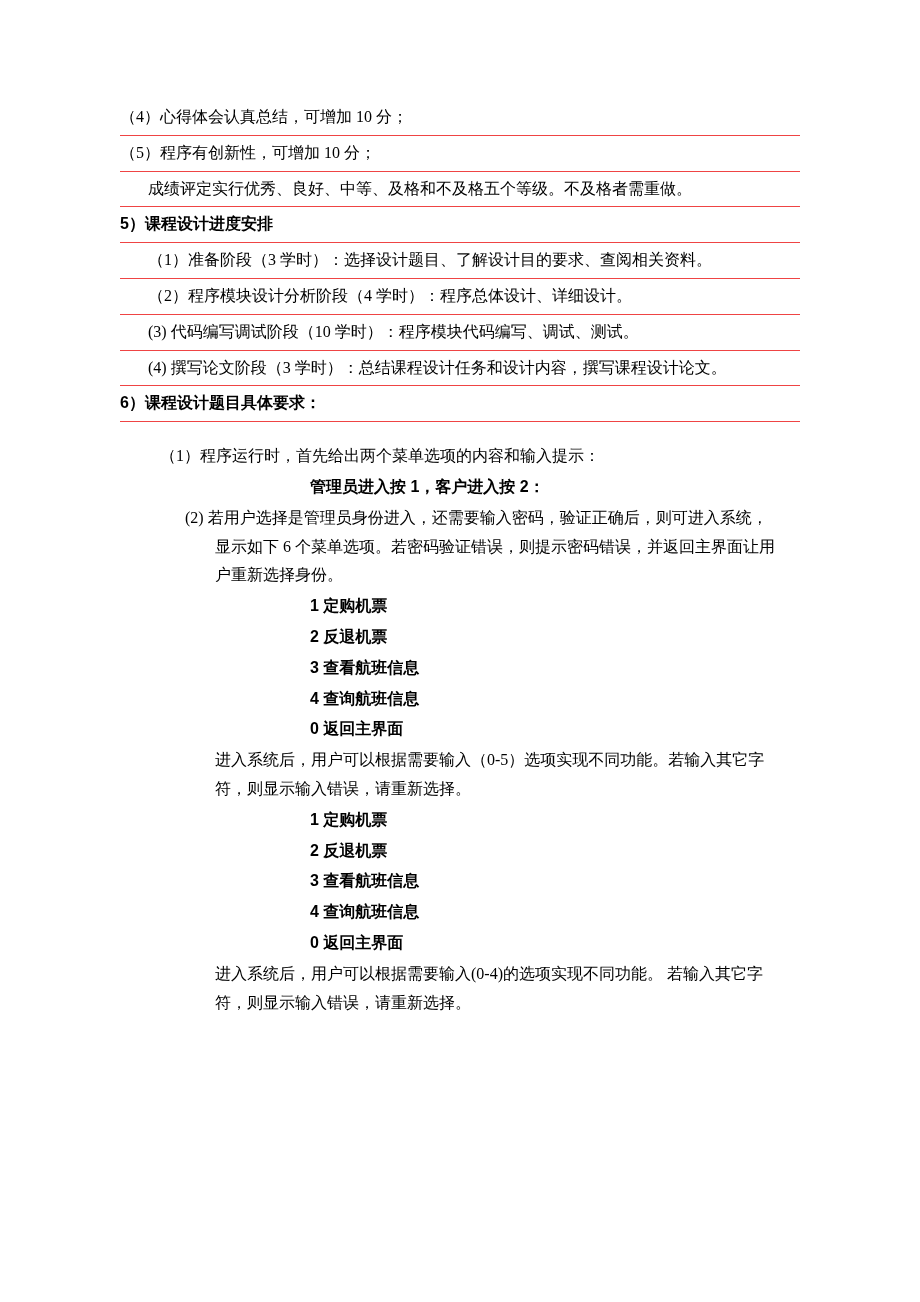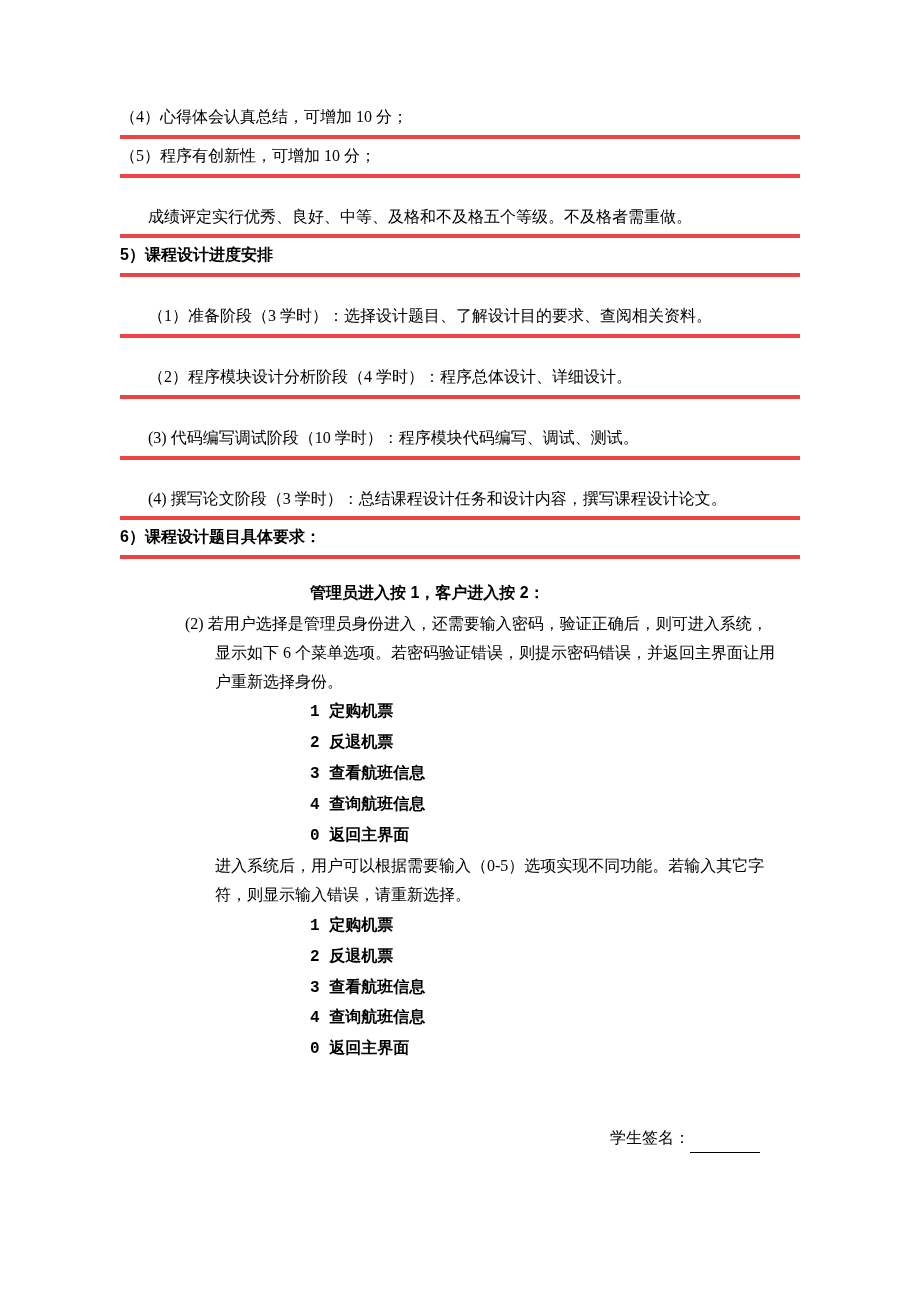--- a/index.html
+++ b/index.html
@@ -6,37 +6,37 @@
     body {
       font-family: "SimSun", "宋体", serif;
       font-size: 16px;
       line-height: 1.8;
       color: #000;
       background: #fff;
       padding: 100px 120px 60px 120px;
       width: 920px;
     }
     .ruled-line {
-      border-bottom: 4px solid #ef4444;
+      border-bottom: 1px solid #ef4444;
       padding: 3px 0;
     }
-    .indent-1 { padding-left: 28px; margin-top: 22px; }
+    .indent-1 { padding-left: 28px; }
     .bold { font-weight: bold; font-family: "SimHei", "黑体", sans-serif; text-align: right; }
     .section-head {
       font-weight: bold;
       font-family: "SimHei", "黑体", sans-serif;
     }
     .content-block {
       padding-top: 20px;
       padding-left: 40px;
       padding-right: 20px;
     }
     .para { margin-bottom: 2px; }
     .menu-indent { padding-left: 150px; }
-    .menu-item { font-weight: bold; font-family: Liberation Mono, monospace; }
+    .menu-item { font-weight: bold; font-family: Liberation Sans, sans-serif; }
     .sub-para { padding-left: 60px; }
     .req-item { text-indent: -22px; padding-left: 22px; }
     .signature-block {
       margin-top: 60px;
       text-align: right;
       padding-right: 40px;
     }
     .sig-line {
       display: inline-block;
       border-bottom: 1px solid #000;
@@ -73,20 +73,23 @@
 <div class="ruled-line indent-1">
   <span>(4) 撰写论文阶段（3 学时）：总结课程设计任务和设计内容，撰写课程设计论文。</span>
 </div>
 
 <div class="ruled-line">
   <span class="section-head">6）课程设计题目具体要求：</span>
 </div>
 
 <div class="content-block">
 
+  <div class="para">
+    <span>（1）程序运行时，首先给出两个菜单选项的内容和输入提示：</span>
+  </div>
   <div class="para menu-indent">
     <span class="bold">管理员进入按 1，客户进入按 2：</span>
   </div>
 
   <div class="para req-item" style="padding-left:55px; text-indent:-30px;">
     <span>(2) 若用户选择是管理员身份进入，还需要输入密码，验证正确后，则可进入系统，显示如下 6 个菜单选项。若密码验证错误，则提示密码错误，并返回主界面让用户重新选择身份。</span>
   </div>
   <div class="para menu-indent menu-item">1 定购机票</div>
   <div class="para menu-indent menu-item">2 反退机票</div>
   <div class="para menu-indent menu-item">3 查看航班信息</div>
@@ -94,20 +97,20 @@
   <div class="para menu-indent menu-item">0 返回主界面</div>
   <div class="para" style="padding-left:55px;">
     <span>进入系统后，用户可以根据需要输入（0-5）选项实现不同功能。若输入其它字符，则显示输入错误，请重新选择。</span>
   </div>
 
   <div class="para menu-indent menu-item">1 定购机票</div>
   <div class="para menu-indent menu-item">2 反退机票</div>
   <div class="para menu-indent menu-item">3 查看航班信息</div>
   <div class="para menu-indent menu-item">4 查询航班信息</div>
   <div class="para menu-indent menu-item">0 返回主界面</div>
+  <div class="para" style="padding-left:55px;">
+    <span>进入系统后，用户可以根据需要输入(0-4)的选项实现不同功能。 若输入其它字符，则显示输入错误，请重新选择。</span>
+  </div>
 
 </div>
 
 <div class="signature-block">
-  <div>
-    <span>学生签名：</span><span class="sig-line"></span>
-  </div>
 </div>
 
 </body></html>

